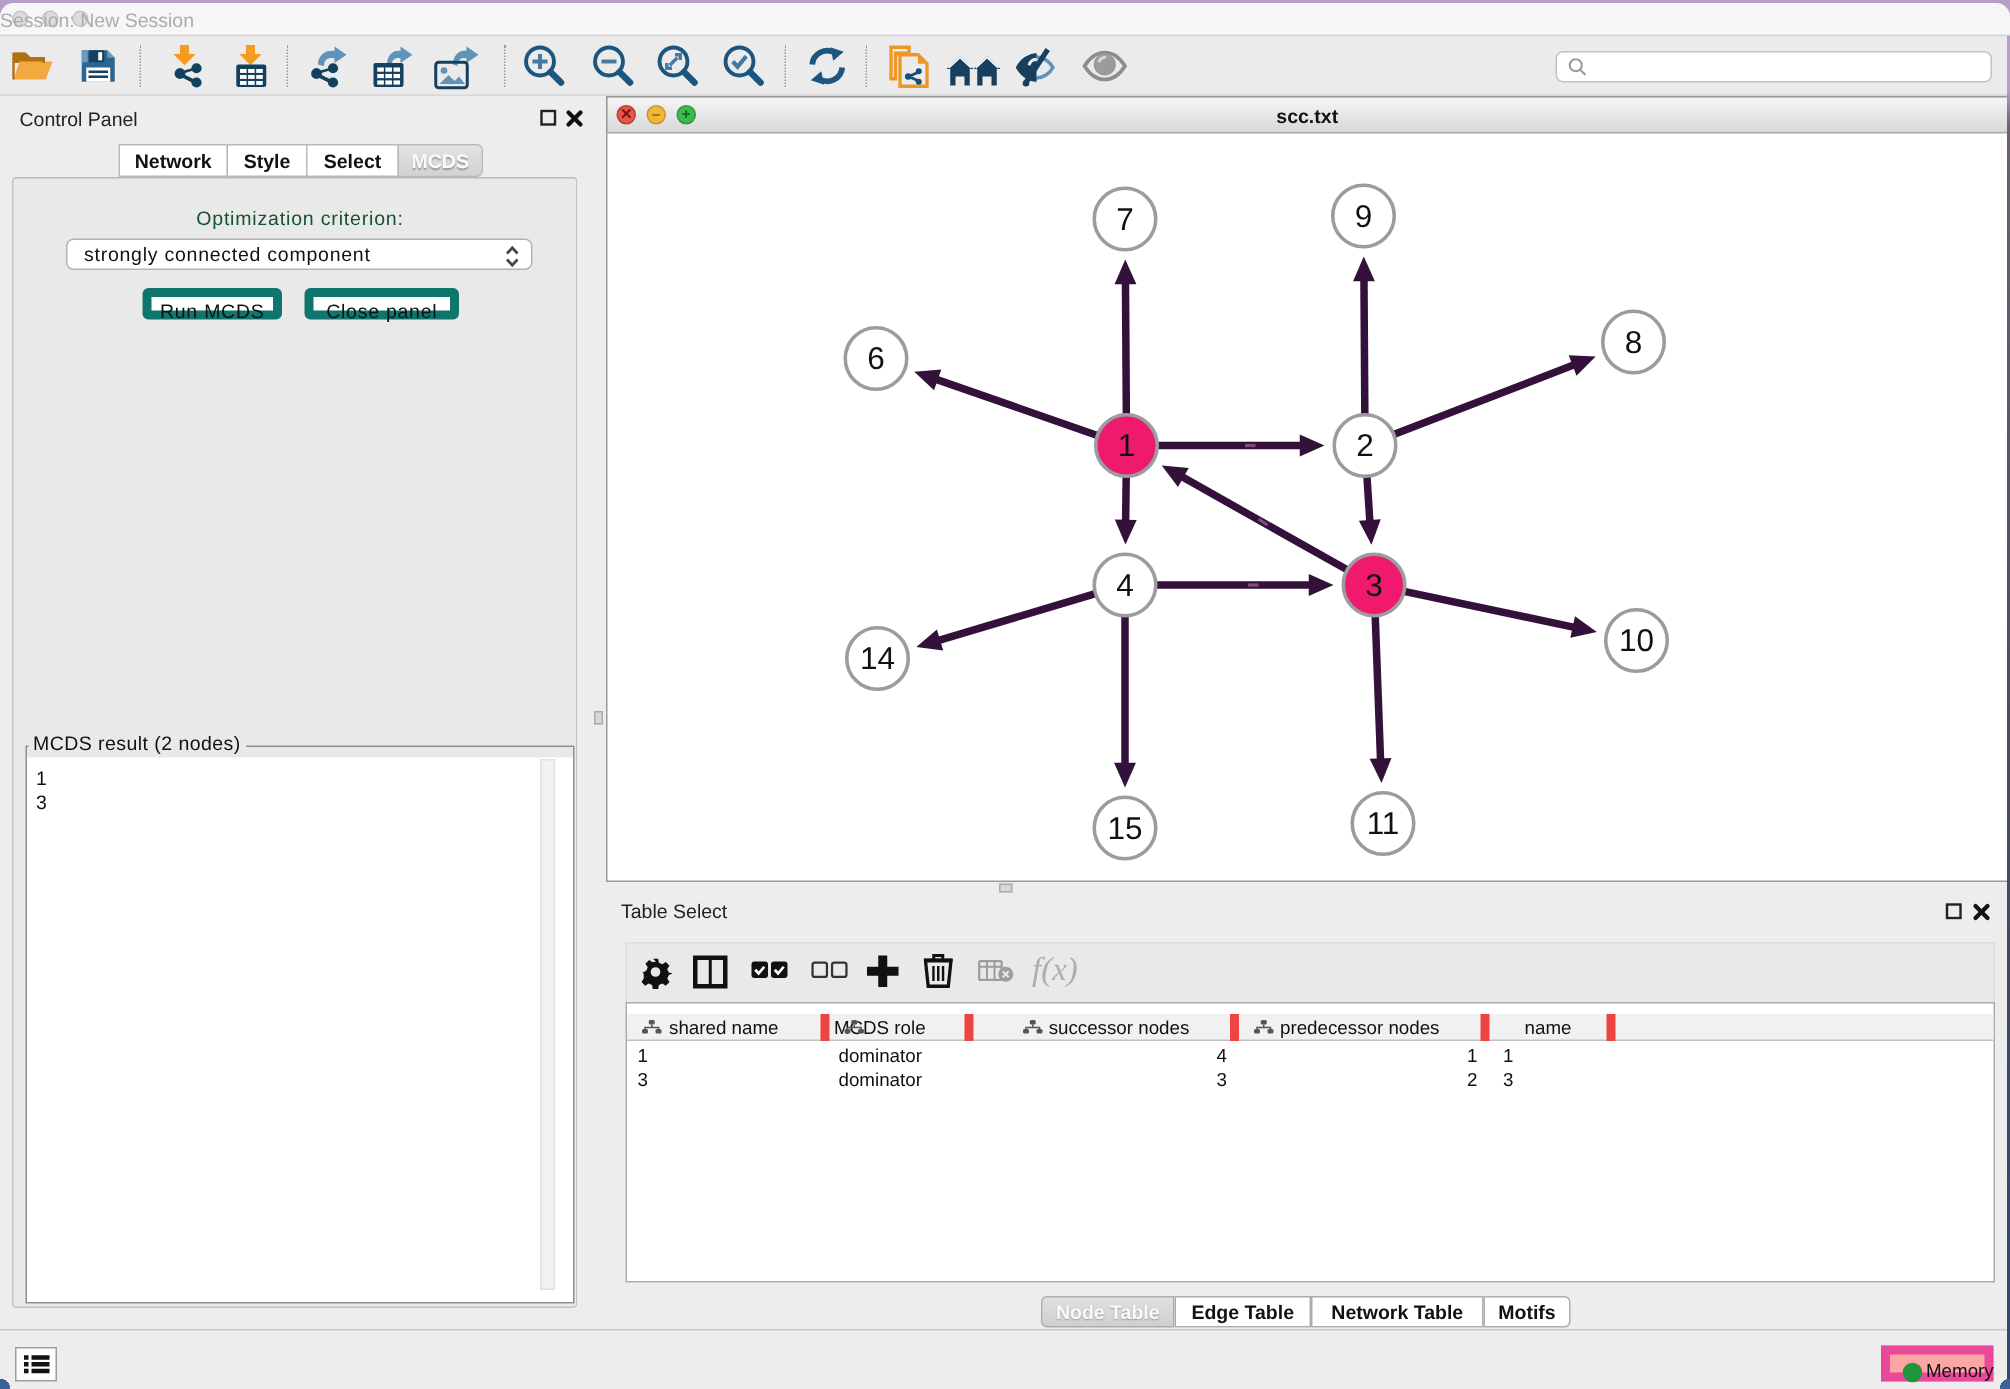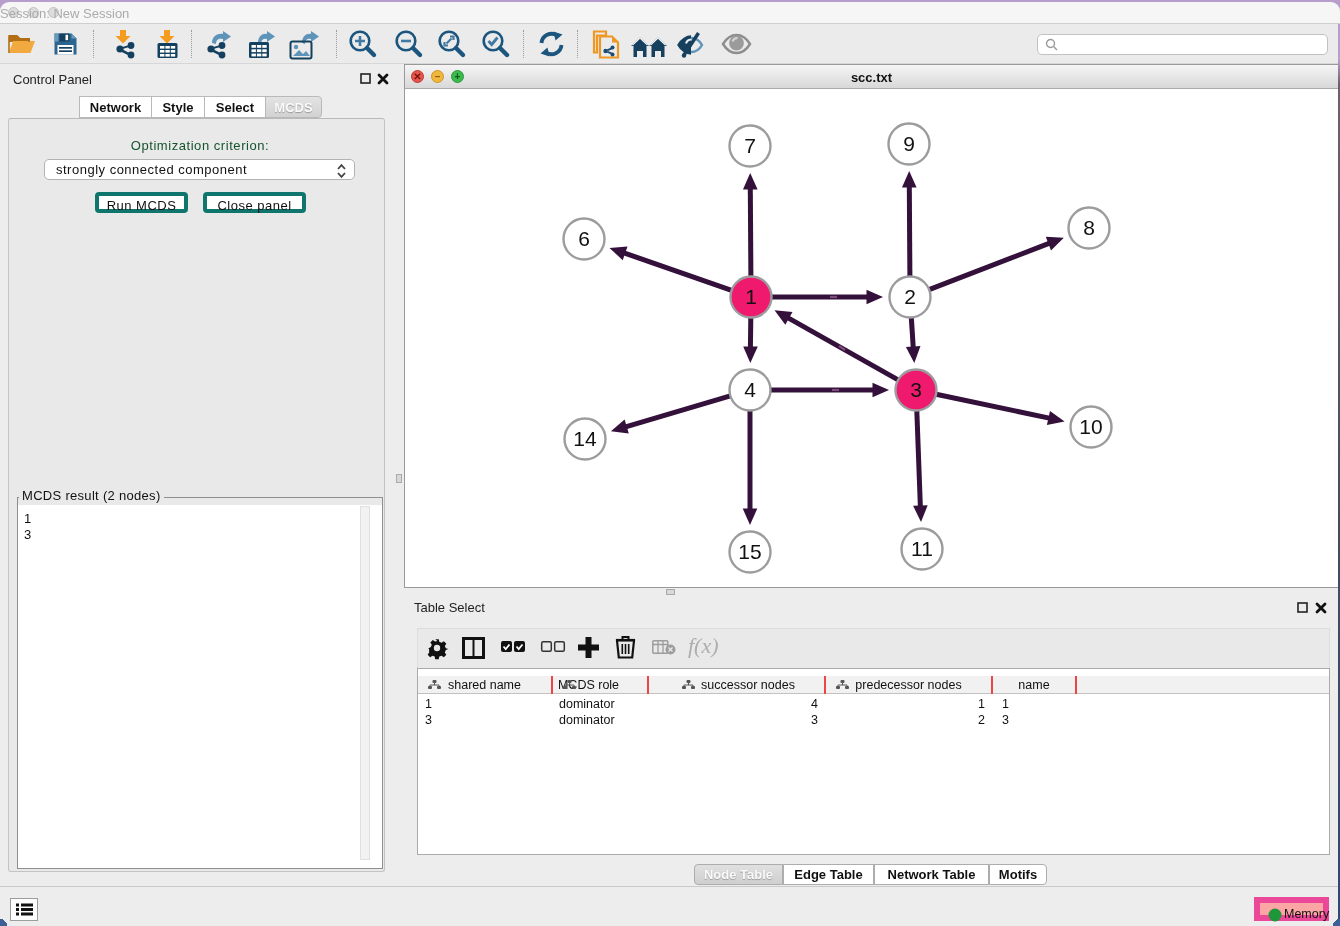--- a/index.html
+++ b/index.html
@@ -16,21 +16,21 @@
 #search{left:1037px;top:34px;width:291px;height:21px;background:#fff;border:1px solid #c2c2c2;border-radius:5px}
 
 #cpanel{left:0;top:64px;width:392px;height:822px;background:#ededed}
 #cphead{left:13px;top:72px;font-size:13px;color:#222}
 .tab{position:absolute;top:96px;height:22px;background:#fff;border:1px solid #b9b9b9;font-size:13px;font-weight:bold;text-align:center;line-height:21px;color:#111}
 .tabsel{background:linear-gradient(#e3e3e3,#d2d2d2);color:#fbfbfb;text-shadow:0 1px 1px #9a9a9a}
 #cpbody{left:8px;top:118px;width:377px;height:754px;background:#e9e9e9;border:1px solid #c3c3c3;border-top:1px solid #b9b9b9;border-radius:3px}
 #optlabel{left:4px;top:138px;width:392px;text-align:center;font-size:13px;letter-spacing:.55px;color:#14532d}
 #combo{left:44px;top:159px;width:311px;height:21px;background:#fff;border:1px solid #b3b3b3;border-radius:5px;font-size:13px;letter-spacing:.5px;line-height:19px;padding-left:11px;color:#111}
 #combo svg{position:absolute;right:7px;top:2.5px}
-.btn{position:absolute;height:21px;background:#fff;border:4px solid #0f766e;border-radius:4px;font-size:13px;letter-spacing:.5px;text-align:center;line-height:19px;color:#111}
+.btn{position:absolute;height:21px;background:#fff;border:6px solid #0f766e;border-radius:4px;font-size:13px;letter-spacing:.5px;text-align:center;line-height:19px;color:#111}
 #fieldset{left:17px;top:497px;width:366px;height:372px;border:1px solid #8f8f8f}
 #fslegend{left:19px;top:488px;background:#e9e9e9;padding:0 3px;font-size:13px;letter-spacing:.3px;color:#111}
 #fsinner{left:18px;top:505px;width:364px;height:363px;background:#fff}
 #fstext{left:24px;top:511px;font-size:13px;color:#111;line-height:16px}
 #fsscroll{left:360px;top:506px;width:10px;height:354px;background:#f2f2f2;border:1px solid #e0e0e0}
 
 #vsplit{left:392px;top:64px;width:13px;height:822px;background:#ededed}
 #vgrip{left:396px;top:474px;width:6px;height:9px;background:#d8d8d8;border:1px solid #aaa}
 #hsplit{left:405px;top:588px;width:935px;height:8px;background:#ededed}
 #hgrip{left:666px;top:589px;width:9px;height:6px;background:#d8d8d8;border:1px solid #aaa}
@@ -38,21 +38,21 @@
 #netwin{left:404px;top:64px;width:935px;height:524px;border:1px solid #999;background:#fff}
 #nettitle{left:404px;top:64px;width:935px;height:25px;background:linear-gradient(#f5f5f5,#d8d8d8);border:1px solid #999;border-bottom:1px solid #aaa}
 #netname{left:404px;top:70px;width:935px;text-align:center;font-size:13px;font-weight:bold;color:#111}
 .mac{position:absolute;top:70px;width:13px;height:13px;border-radius:50%;text-align:center;line-height:12px;font-size:10px;font-weight:bold}
 
 #tpanel{left:404px;top:596px;width:936px;height:290px;background:#ededed}
 #tphead{left:414px;top:600px;font-size:13px;color:#222}
 #tptools{left:417px;top:628px;width:913px;height:40px;background:#e9e9e9;border:1px solid #dcdcdc;border-bottom:none}
 #ttable{left:417px;top:668px;width:913px;height:187px;background:#fff;border:1px solid #aaa}
 #thead{left:418px;top:676px;width:911px;height:18px;background:#f1f1f1;border-bottom:1px solid #c2c2c2}
-.th{position:absolute;top:676px;height:18px;border-right:2px solid #ef4444;font-size:12.5px;color:#111;text-align:center;line-height:18px}
+.th{position:absolute;top:676px;height:18px;border-right:6px solid #ef4444;font-size:12.5px;color:#111;text-align:center;line-height:18px}
 .td{position:absolute;font-size:12.5px;color:#111;height:17px;line-height:17px}
 
 .btab{position:absolute;top:864px;height:21px;background:#fff;border:1px solid #adadad;font-size:13px;font-weight:bold;text-align:center;line-height:20px;color:#111}
 .btab.tabsel{background:linear-gradient(#e0e0e0,#cfcfcf);color:#fafafa;text-shadow:0 1px 1px #999;font-weight:bold}
 
 #status{left:0;top:886px;width:1340px;height:40px;background:#ededed;border-top:1px solid #c9c9c9}
 #listbtn{left:10px;top:898px;width:28px;height:23px;background:#fdfdfd;border:1px solid #9d9d9d}
 #membtn{left:1254px;top:897px;width:75px;height:24px;background:#fca5a5;border:6px solid #ec4899;font-size:13px;color:#111}
 
 #redge{left:1338px;top:24px;width:2px;height:902px;background:linear-gradient(#b79dcb 0px,#b79dcb 36px,#6a6272 60px,#4a4a5e 55%,#2f4877)}

